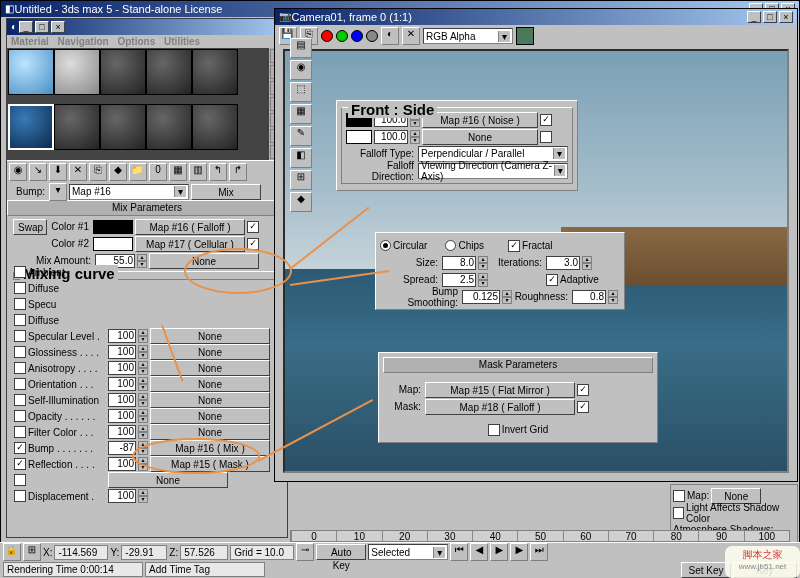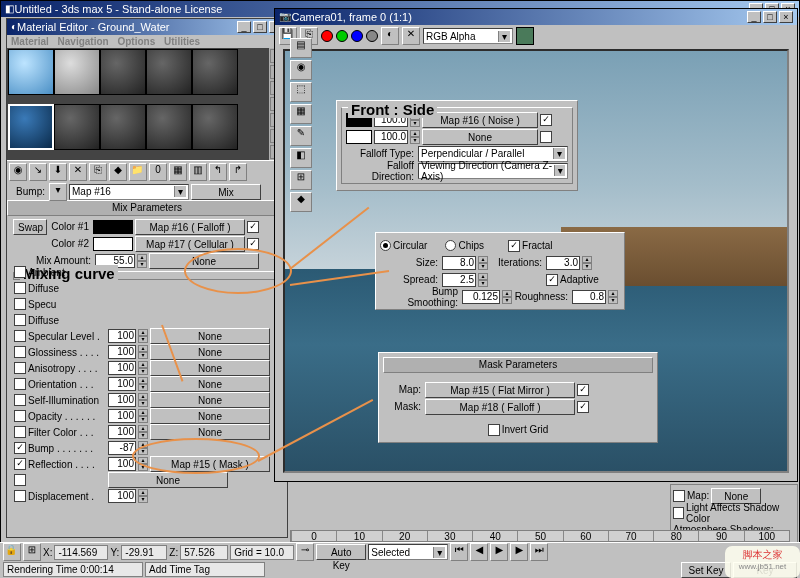--- a/index.html
+++ b/index.html
@@ -66,21 +66,20 @@
     <span class="t">Untitled - 3ds max 5 - Stand-alone License</span>
     <div class="winbtn">_</div>
     <div class="winbtn">□</div>
     <div class="winbtn">×</div>
   </div>
 </div>
 
 <div class="mat-editor">
   <div class="titlebar">
     <span>◐</span>
-    <span class="t">Material Editor - Ground_Water</span>
     <div class="winbtn">_</div>
     <div class="winbtn">□</div>
     <div class="winbtn">×</div>
   </div>
   <div class="mat-menu">
     <span>Material</span>
     <span>Navigation</span>
     <span>Options</span>
     <span>Utilities</span>
   </div>
@@ -254,20 +253,21 @@
     <div class="btn3d" style="width:120px">None</div>
       </div>
       <div class="maprow">
         <span class="chk">✓</span>
     <span class="nm">Bump . . . . . . .</span>
     <span class="spin" style="width:28px">-87</span>
         <div class="spinbtns">
           <div>▴</div>
           <div>▾</div>
         </div>
+    <div class="btn3d" style="width:120px">Map #16  ( Mix )</div>
       </div>
       <div class="maprow">
         <span class="chk">✓</span>
     <span class="nm">Reflection . . . .</span>
     <span class="spin" style="width:28px">100</span>
         <div class="spinbtns">
           <div>▴</div>
           <div>▾</div>
         </div>
     <div class="btn3d" style="width:120px">Map #15  ( Mask )</div>

